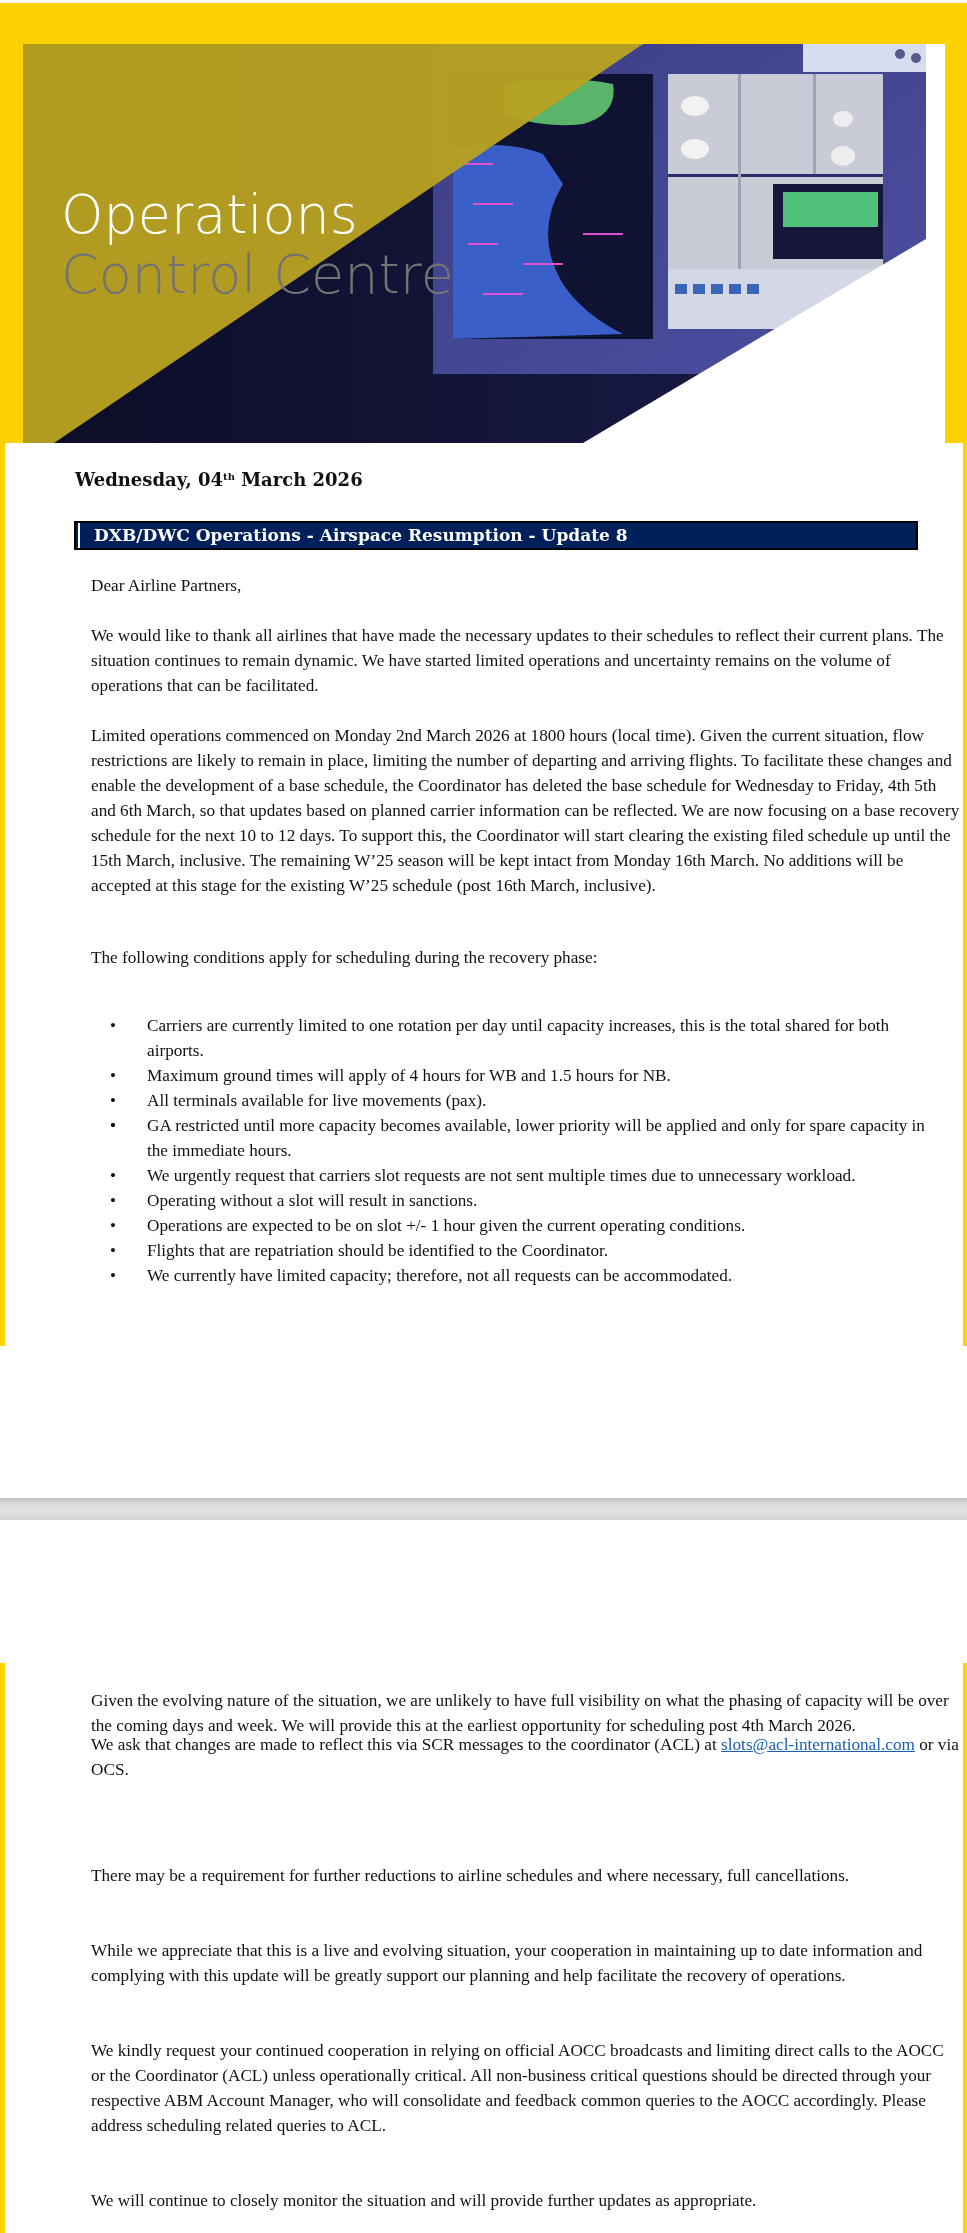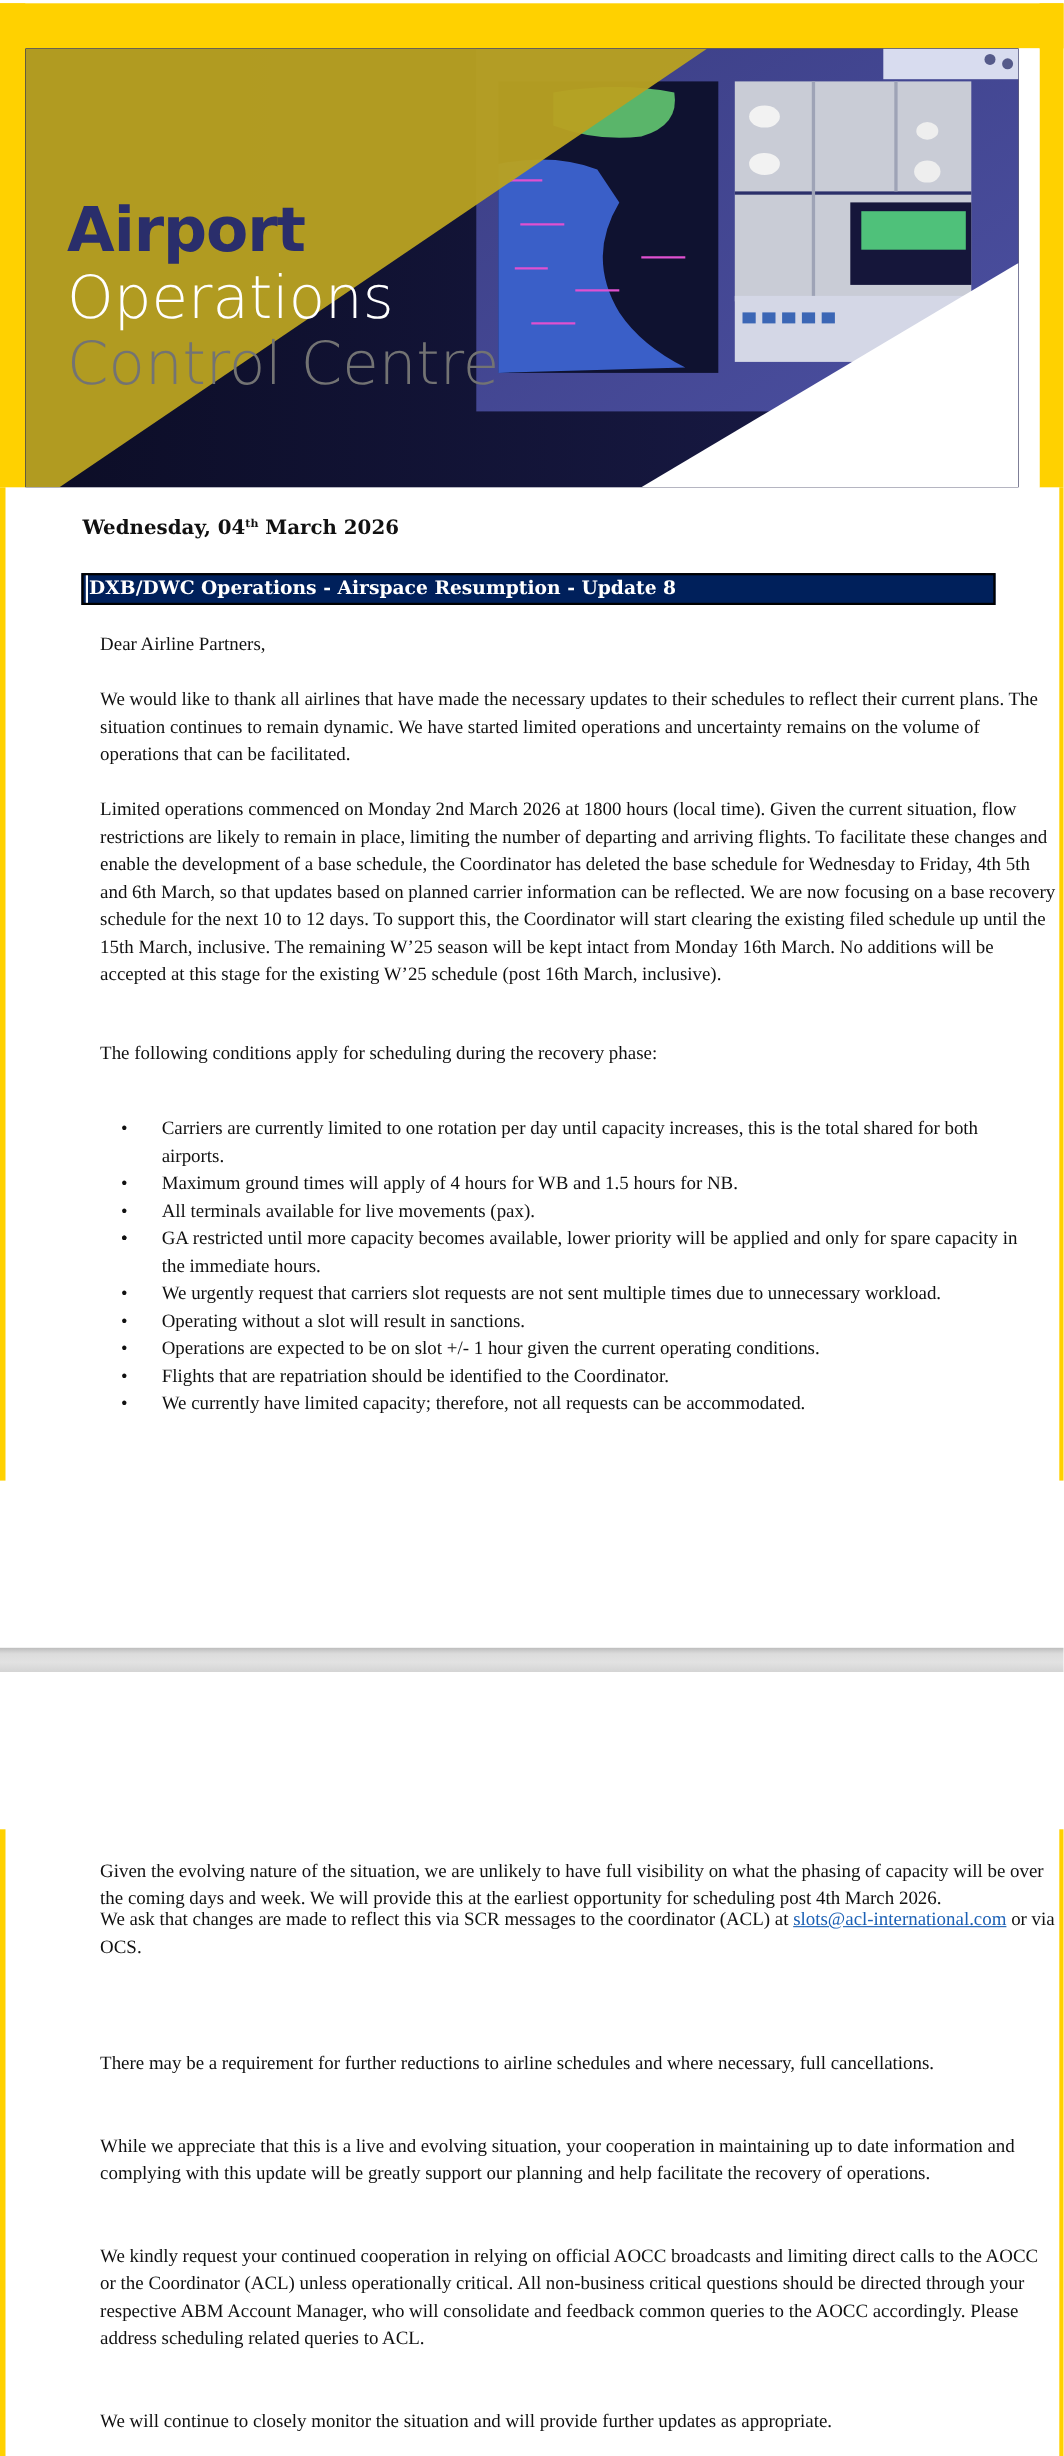--- a/index.html
+++ b/index.html
@@ -28,21 +28,21 @@
   .logo-arabic { font-family: "DejaVu Sans", sans-serif; font-size: 24px; color: #2a2e6b; direction: rtl; text-align: right;
                  padding-right: 0px; }
   .logo-main { font-family: "DejaVu Sans", sans-serif; font-weight: bold; font-size: 34px; letter-spacing: -1px; line-height: 1.05; }
   .logo-dub { color: #1e2a6b; }
   .logo-airports { color: #f1d21a; }
   .logo-tag { font-family: "DejaVu Sans", sans-serif; font-size: 11px; color: #333; margin-top: 4px; }
   .date-line { position: absolute; left: 75px; top: 469px; font-weight: bold; font-size: 18px; font-family: "DejaVu Serif", serif; }
   .date-line sup { font-size: 10px; vertical-align: 6px; }
   .title-bar { position: absolute; left: 74px; top: 521px; width: 822px; height: 25px; background: #00205b;
                border: 2px solid #000; border-left: 2px solid #000; color: #fff; font-family: "DejaVu Serif", serif;
-               font-weight: bold; font-size: 17px; line-height: 25px; padding-left: 5px; box-sizing: content-box; }
+               font-weight: bold; font-size: 17px; line-height: 25px; padding-left: 18px; box-sizing: content-box; }
   .title-bar::before { content: ""; position: absolute; left: 2px; top: 0; width: 2px; height: 100%; background: #fff; }
   p { margin: 0; }
   .para { position: absolute; left: 75px; width: 870px; font-size: 17.2px; line-height: 25px; margin-left: 16px; }
   ul.conds { position: absolute; left: 75px; top: 1013px; width: 870px; margin: 0; padding: 0; list-style: none;
              font-size: 17.2px; line-height: 25px; }
   ul.conds li { position: relative; padding-left: 72px; margin: 0; }
   ul.conds li .bullet { position: absolute; left: 35px; top: 0; font-size: 17px; }
 
   
   .page-sep { position: absolute; left: 0; top: 1498px; width: 967px; height: 22px;
@@ -115,21 +115,20 @@
         </g>
 
       <polygon points="0,0 620,0 0,420" fill="#b8a121" opacity="0.96"></polygon>
 
       <polygon points="0,420 620,0 640,0 640,399 0,399" fill="#0e0f2e" opacity="0.0"></polygon>
 
       <polygon points="903,195 903,399 560,399" fill="#ffffff"></polygon>
     </svg>
 
     <div class="banner-title">
-      <span class="bt-airport">Airport</span>
       <span class="bt-ops">Operations</span>
       <span class="bt-ccc">Control Centre</span>
     </div>
 
   </div>
 
   <div class="strip-left"></div>
   <div class="strip-right"></div>
 
   <div class="date-line"><span>Wednesday, 04</span><sup>th</sup><span> March 2026</span></div>

